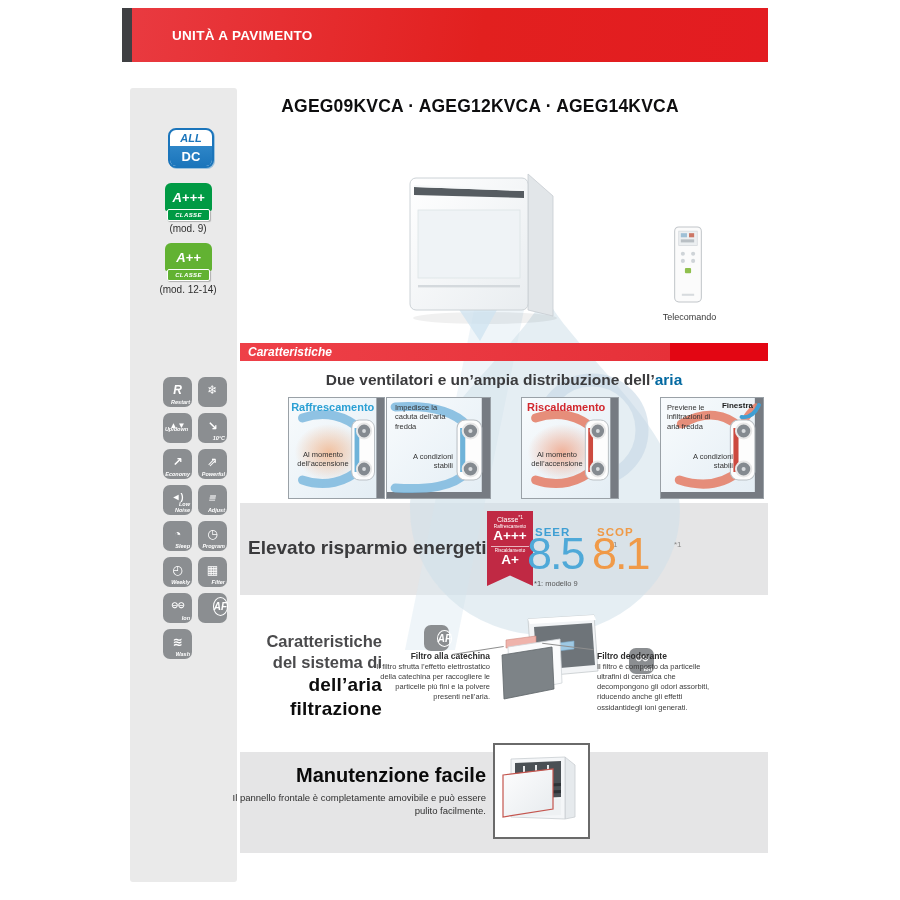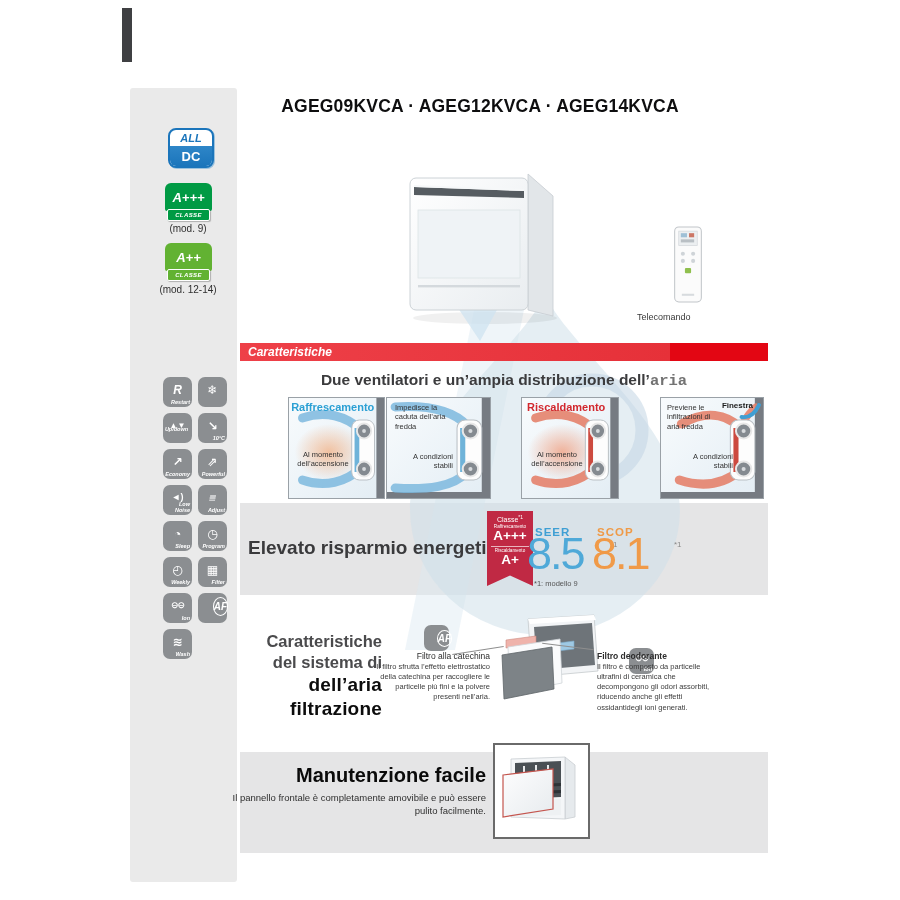--- a/index.html
+++ b/index.html
@@ -38,29 +38,29 @@
     display:flex;align-items:center;justify-content:center;}
   .tile .glyph{font-size:12px;font-weight:bold;line-height:1;margin-top:-5px;}
   .tile .lbl{position:absolute;bottom:2px;left:0;right:2px;text-align:right;font-size:5.5px;
     font-weight:bold;font-style:italic;line-height:1;white-space:pre-line;}
   .tile .afc{width:17px;height:17px;border:1.6px solid #fff;border-radius:50%;display:flex;
     align-items:center;justify-content:center;font-size:10px;font-weight:bold;font-style:italic;margin-top:-3px;margin-left:16px;}
 
   
   .unit-svg{left:400px;top:158px;width:175px;height:185px;}
   .remote-svg{left:672px;top:226px;width:32px;height:78px;}
-  .remote-label{left:637px;top:312px;width:105px;font-size:9px;color:#3a3a3a;}
+  .remote-label{left:637px;top:312px;width:105px;text-align:center;font-size:9px;color:#3a3a3a;}
 
   
   .car-banner{left:240px;top:343px;width:528px;height:18px;
     background:linear-gradient(to right,#ee4048,#e63139 81.5%,#e30613 81.5%);}
   .car-banner span{position:absolute;left:8px;top:2px;color:#fff;font-weight:bold;font-style:italic;font-size:12px;}
 
   .fans-title{left:240px;top:371px;width:528px;text-align:center;font-size:15.5px;font-weight:bold;color:#3b3b3d;}
-  .fans-title .em{color:#737373;font-family:Liberation Mono, monospace;}
+  .fans-title .em{color:#0369a1;}
 
   .dbox{top:397px;height:100px;border:1px solid #9aa1a7;background:linear-gradient(135deg,#f8fbfd,#e3edf4);}
   .dbox svg{position:absolute;left:0;top:0;width:100%;height:100%;}
   .dbox .t{position:absolute;left:0;top:3px;width:92%;text-align:center;font-weight:bold;font-size:11px;}
   .t-cool{color:#2ba0d4;} .t-heat{color:#d2282e;}
   .d-note{position:absolute;font-size:7.5px;color:#333;line-height:1.25;}
   .finestra{position:absolute;top:3px;right:10px;font-size:8px;font-weight:bold;color:#1c1c1c;}
 
   
   .band{left:240px;width:528px;background:#e5e5e6;}
@@ -80,21 +80,21 @@
   .sup-seer{left:610px;top:540px;} .sup-scop{left:674px;top:540px;}
   .energy-foot{left:534px;top:579px;font-size:7.5px;color:#555;}
 
   
   .filt-heading{left:240px;top:631px;width:142px;text-align:right;line-height:1.26;}
   .filt-heading .l1{font-size:16.5px;font-weight:bold;color:#4a4a4c;}
   .filt-heading .l2{font-size:19px;font-weight:bold;color:#0c0c0c;letter-spacing:.2px;}
   .mini-tile{width:25px;height:26px;}
   .cat-icon{left:424px;top:625px;}
   .ion-icon2{left:629px;top:622px;}
-  .cat-title{left:380px;top:651px;width:110px;text-align:right;font-size:8.5px;font-weight:normal;color:#2d2d2d;}
+  .cat-title{left:380px;top:651px;width:110px;text-align:right;font-size:8.5px;font-weight:bold;color:#2d2d2d;}
   .cat-desc{left:376px;top:662px;width:114px;text-align:right;font-size:7.5px;color:#3c3c3c;line-height:1.35;}
   .deo-title{left:597px;top:651px;width:130px;font-size:8.5px;font-weight:bold;color:#2d2d2d;}
   .deo-desc{left:597px;top:662px;width:128px;font-size:7.5px;color:#3c3c3c;line-height:1.35;}
   .filt-svg{left:498px;top:613px;width:105px;height:92px;}
   .conn{height:1px;background:#8f8f8f;}
   .conn1{left:452px;top:650px;width:52px;transform:rotate(-9deg);}
   .conn2{left:542px;top:646px;width:52px;transform:rotate(7deg);}
 
   
   .maint-band{top:752px;height:101px;}
@@ -115,20 +115,23 @@
   <div class="abs sidebar z0"></div>
 
   <svg class="abs watermark z1" viewBox="0 0 320 360">
     <polygon points="95,15 145,15 75,360 25,360" fill="#dbe8f1" opacity="0.45"></polygon>
     <path d="M165,5 C195,65 300,135 300,220 A135,125 0 1 1 30,220 C30,135 135,65 165,5 Z" fill="#cfe0ea" opacity="0.55"></path>
     <circle cx="212" cy="140" r="50" fill="none" stroke="#c2d6e3" stroke-width="13" opacity="0.55"></circle>
     <circle cx="212" cy="140" r="14" fill="none" stroke="#c2d6e3" stroke-width="8" opacity="0.5"></circle>
   </svg>
 
   <div class="abs top-darkbar z2"></div>
+  <div class="abs top-banner z2">
+    <span class="top-banner-title">UNITÀ A PAVIMENTO</span>
+  </div>
 
   <div class="abs models-title z2">AGEG09KVCA · AGEG12KVCA · AGEG14KVCA</div>
 
   <div class="abs alldc z2">
     <div class="alldc-top">ALL</div>
     <div class="alldc-bot">DC</div>
   </div>
 
   <div class="abs classe-badge z2" style="left:165px;top:183px;">
     <div class="classe-sq" style="background:#009a44;">A+++</div>

